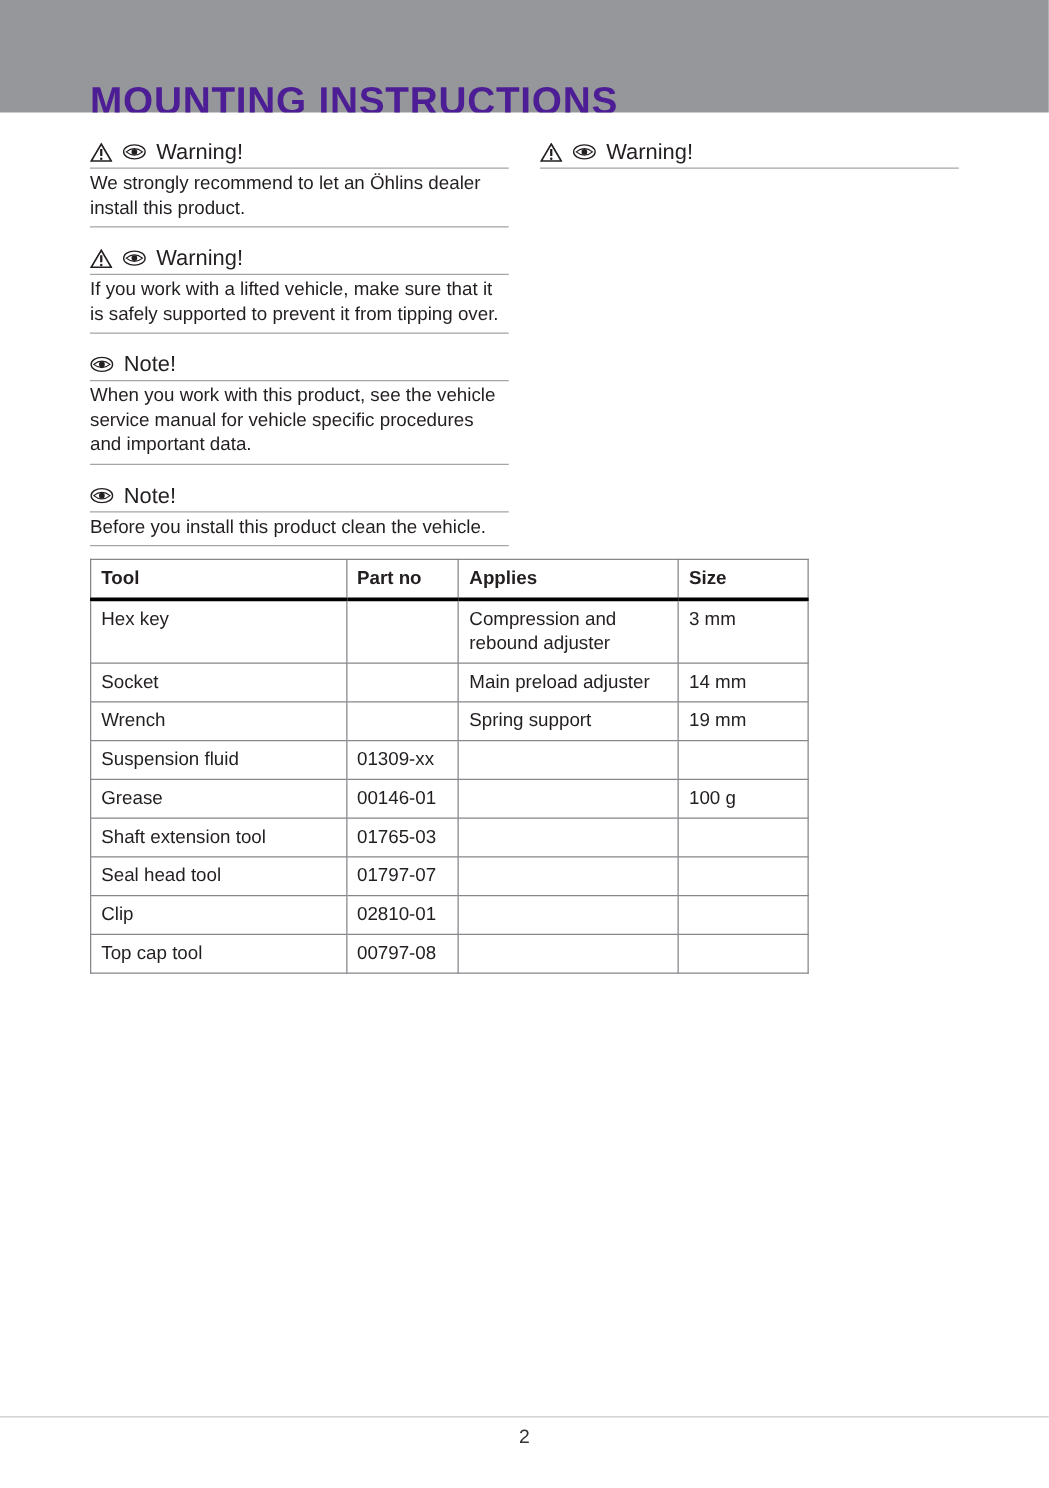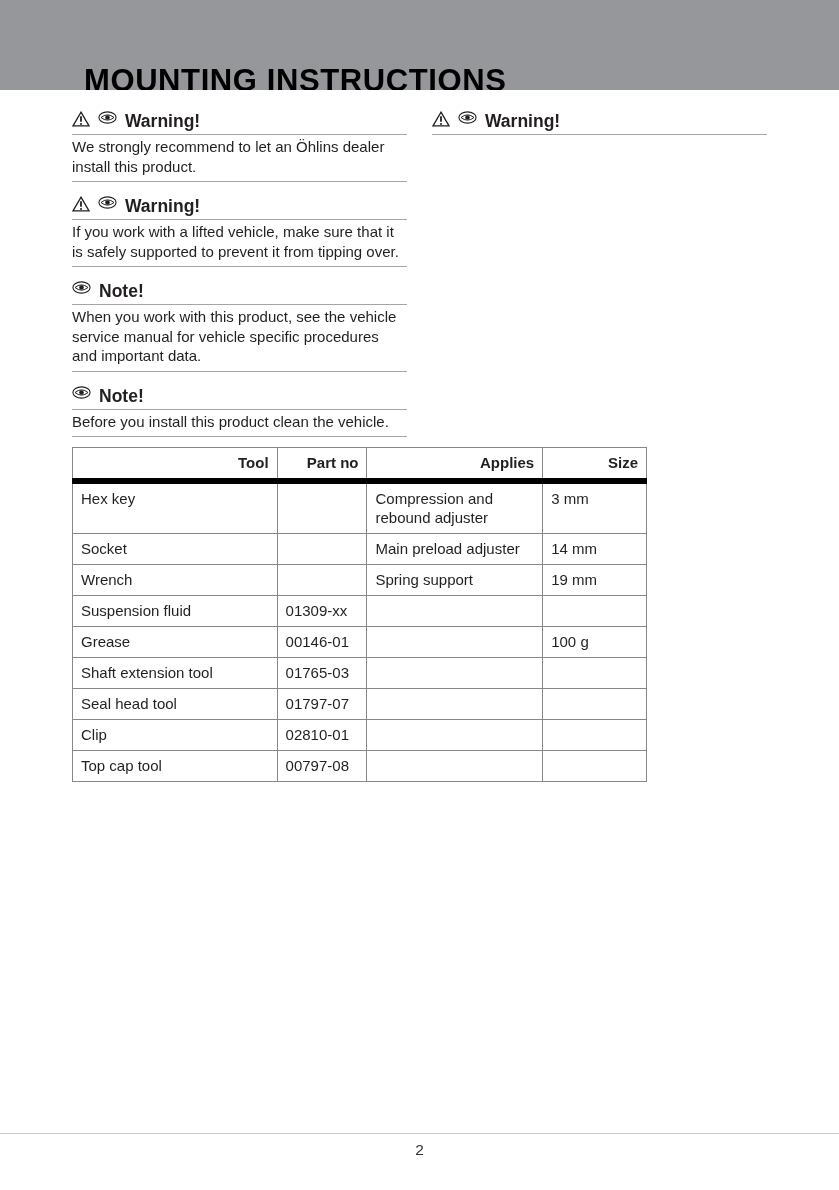--- a/index.html
+++ b/index.html
@@ -16,37 +16,36 @@
   .header-bar {
     position: absolute; top: 0; left: 0;
     width: 839px; height: 90px;
     overflow: hidden;
   }
   .page-title {
     position: absolute; left: 72px; bottom: -6px;
     font-size: 31px; font-weight: bold;
     letter-spacing: 0.6px;
     line-height: 1;
-    color: #000000;
+    color: #4c1d95;
     white-space: nowrap;
-    margin-left: 12px;
   }
 
   
   .content {
     position: absolute; top: 111px; left: 72px;
     width: 695px;
     display: flex; gap: 25px;
   }
   .column { width: 335px; }
 
   .section { margin-bottom: 14px; }
   .section-heading {
-    display: flex; align-items: flex-start; gap: 8px;
-    font-size: 17.5px; font-weight: bold;
+    display: flex; align-items: center; gap: 8px;
+    font-size: 17.5px; font-weight: normal;
     padding-bottom: 2px;
     border-bottom: 1px solid #a5a5a5;
     line-height: 21px;
   }
   .section-heading svg { flex: 0 0 auto; display: block; }
   .section-body {
     font-size: 15px; 
     line-height: 19.5px;
     padding: 2px 0 5px 0;
     border-bottom: 1px solid #a5a5a5;
@@ -67,22 +66,21 @@
     border: 1px solid #85878b;
     padding: 5px 8px 6px 8px;
     text-align: left;
     vertical-align: top;
     font-weight: normal;
     line-height: 19px;
     height: 27px;
   }
   table.tools thead th {
     font-weight: bold;
-    border-bottom: 6px solid #000000;
-    text-align: right;
+    border-bottom: 3px solid #000000;
   }
   col.c-tool   { width: 205px; }
   col.c-partno { width: 90px;  }
   col.c-applies{ width: 176px; }
   col.c-size   { width: 104px; }
 
   
   .footer-rule {
     position: absolute; top: 1133px; left: 0;
     width: 839px; height: 1px;

